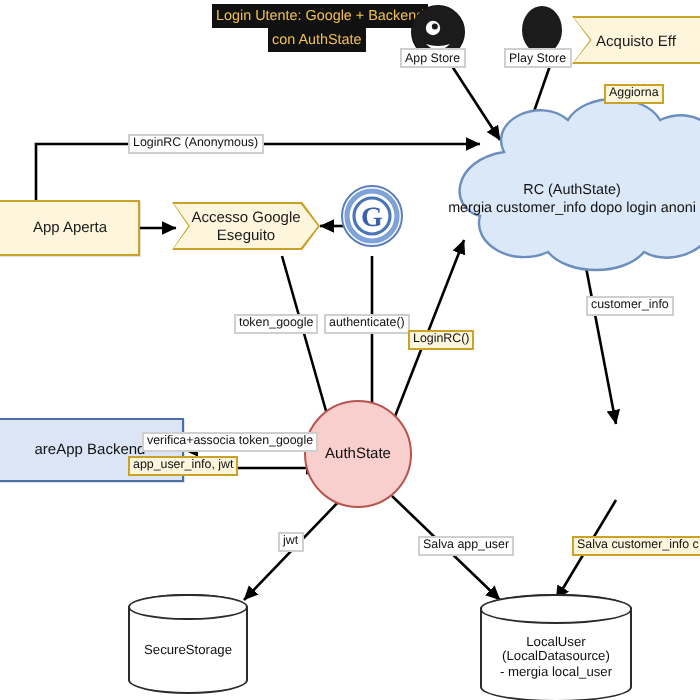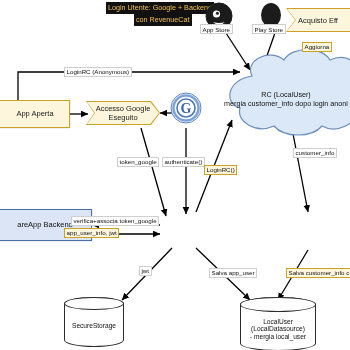--- a/index.html
+++ b/index.html
@@ -176,26 +176,26 @@
   </svg>
 
   <svg class="layer" viewBox="0 0 350 350">
     <g transform="translate(222,58)">
       <path d="M30,18 C22,2 48,-10 62,2 C70,-12 100,-12 108,2 C126,-6 142,8 136,22
                C152,26 152,48 134,52 C136,66 114,76 100,68
                C90,80 62,80 52,68 C34,76 14,64 18,50 C2,46 4,22 30,18 Z" fill="#dae8f7" stroke="#6c8ebf" stroke-width="1.2"></path>
     </g>
   </svg>
   <div class="cloudtext" style="left:222px;top:90px;width:128px;">
-    <div>RC (LocalUser)</div>
+    <div>RC (AuthState)</div>
     <div>mergia customer_info dopo login anoni</div>
   </div>
 
   <div class="title" style="left:106px;top:2px;">Login Utente: Google + Backend</div>
-  <div class="title" style="left:134px;top:14px;">con RevenueCat</div>
+  <div class="title" style="left:134px;top:14px;">con AuthState</div>
 
   <div class="iconbox" style="left:204px;top:2px;width:30px;height:30px;">
     <svg width="30" height="30" viewBox="0 0 30 30">
       <circle cx="15" cy="14" r="13" fill="#ffffff" stroke="#111" stroke-width="1"></circle>
       <path d="M15,1 A13,13 0 0,0 15,27 A13,13 0 0,0 15,1 Z" fill="#1b1b1b"></path>
       <path d="M15,5 C10,5 7,9 7,14 C7,20 11,25 15,25 C19,25 23,20 23,14 C23,9 20,5 15,5 Z" fill="#1b1b1b"></path>
       <circle cx="12.5" cy="12" r="3.6" fill="#ffffff"></circle>
       <circle cx="13.4" cy="11.2" r="1.5" fill="#1b1b1b"></circle>
       <path d="M9,20 Q15,26 21,20 Q15,22 9,20 Z" fill="#ffffff"></path>
     </svg>
@@ -232,20 +232,23 @@
   <div class="chevwrap" style="left:286px;top:8px;width:82px;height:24px;">
     <div class="inner">
         <span style="padding-right:18px;">Acquisto Eff</span>
       </div>
   </div>
 
   <div class="node bbox" style="left:-24px;top:209px;width:116px;height:32px;">
     <span style="padding-left:22px;">areApp Backend</span>
   </div>
 
+  <div class="node circle" style="left:152px;top:200px;width:54px;height:54px;">
+    <span>AuthState</span>
+  </div>
 
 
   <div class="cyl" style="left:64px;top:297px;width:58px;height:48px;">
     <span class="cyltext">SecureStorage</span>
   </div>
 
   <div class="cyl" style="left:240px;top:297px;width:74px;height:52px;">
     <span class="cyltext">
       <span>LocalUser</span><br>
       <span>(LocalDatasource)</span><br>

